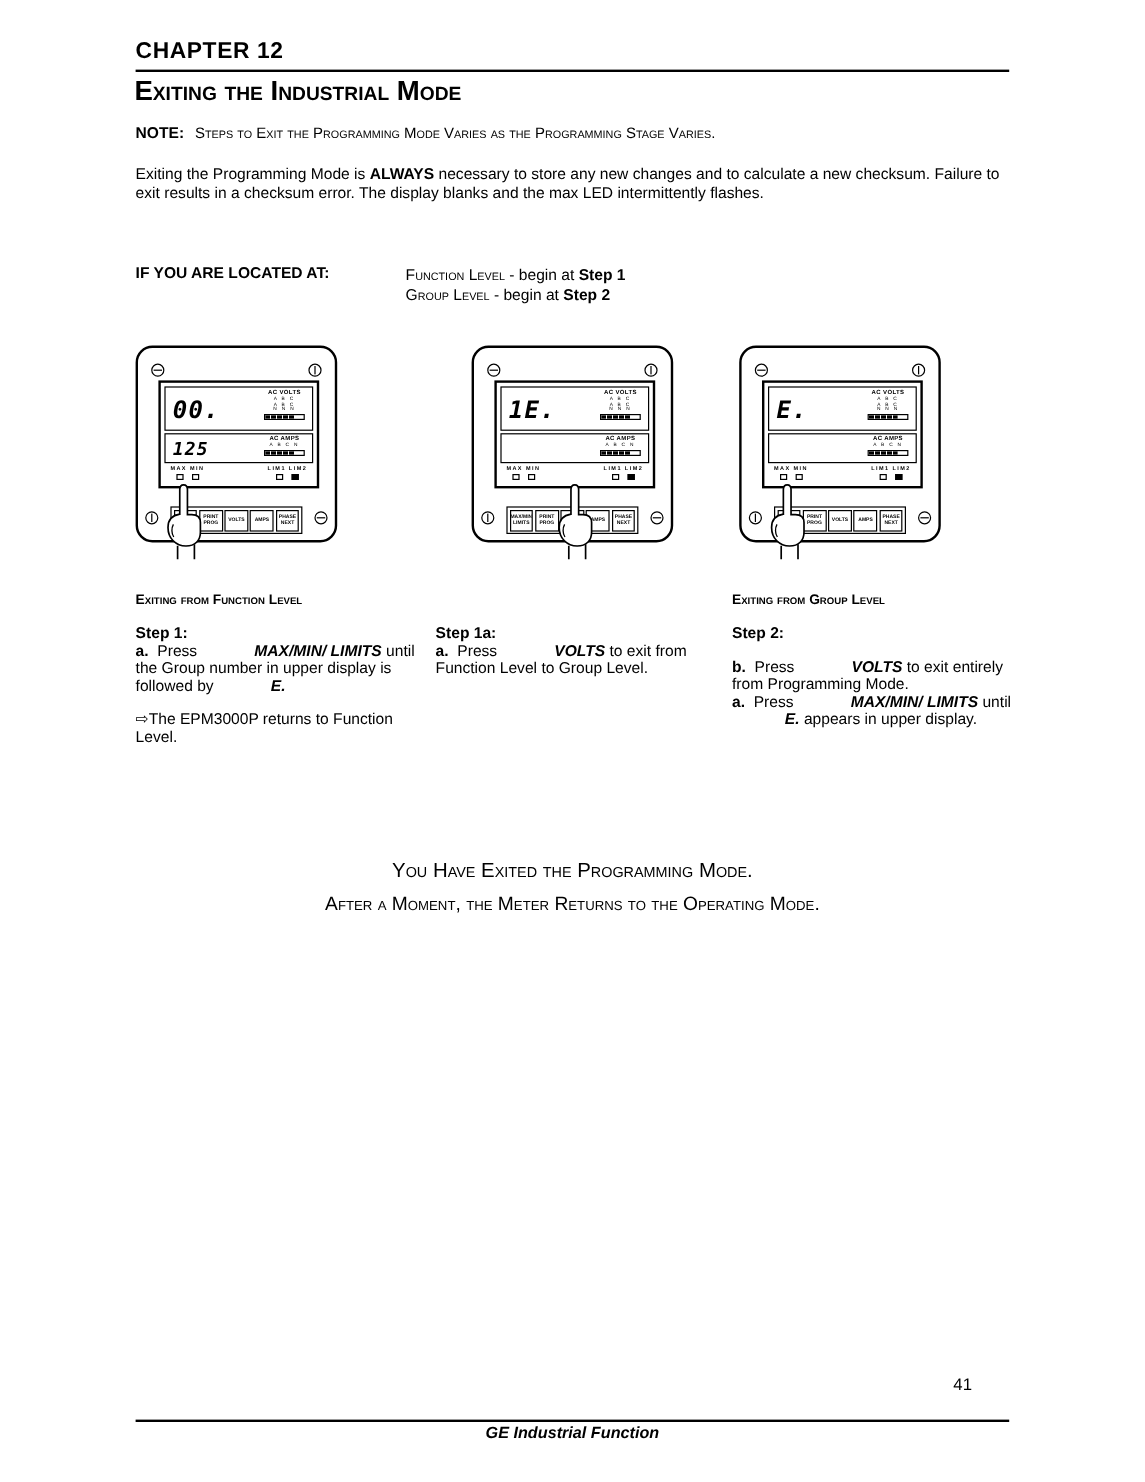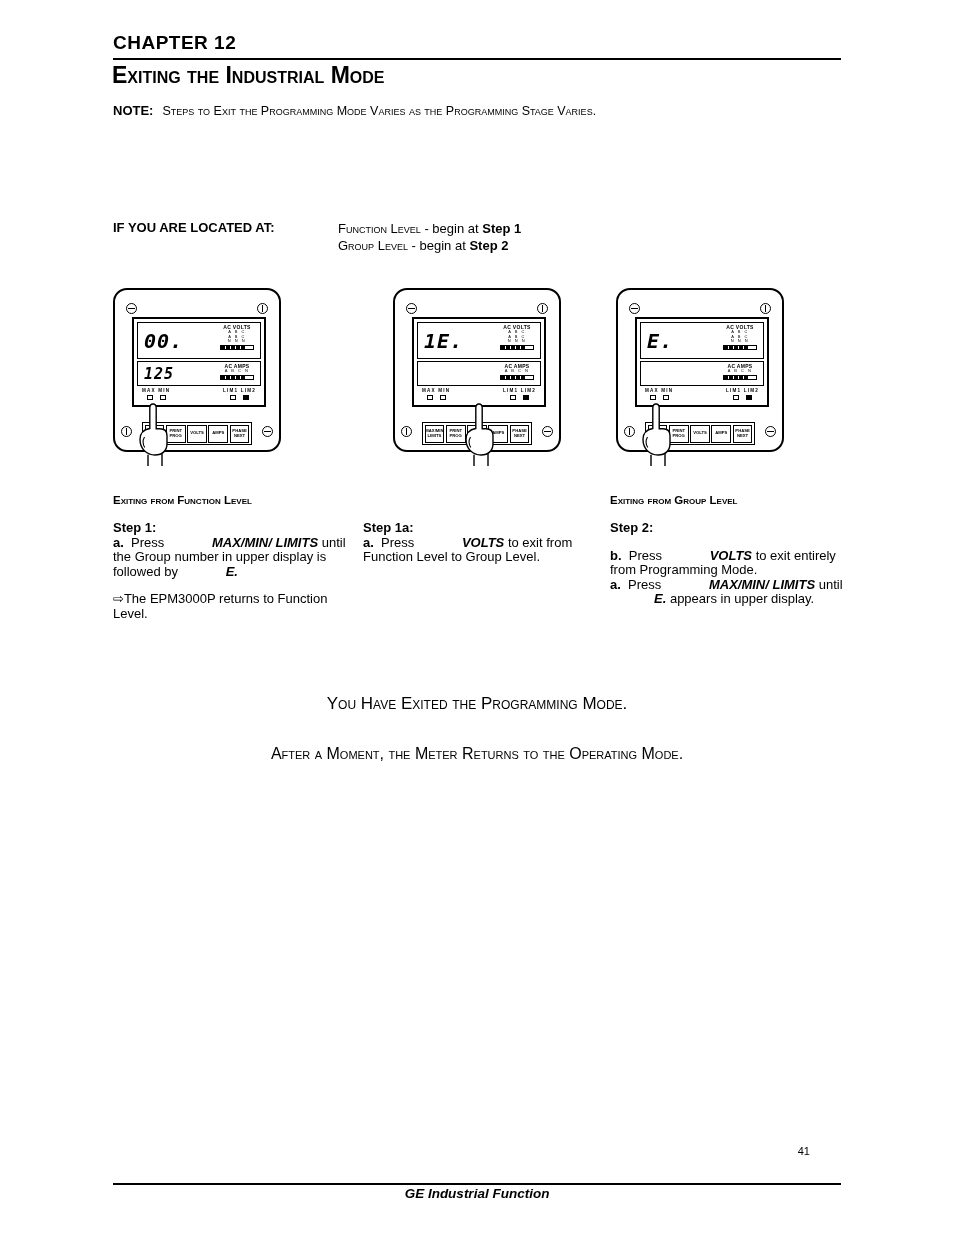--- a/index.html
+++ b/index.html
@@ -68,40 +68,43 @@
   .stepcol { position:absolute; top:521px; font-size:13px; line-height:14.5px; }
   .col1 { left:113px; width:237px; }
   .col2 { left:363px; width:212px; }
   .col3 { left:610px; width:242px; }
   .step-title { font-weight:bold; }
   .bi { font-weight:bold; font-style:italic;margin-left:44px; }
   .blabel { font-weight:bold; }
   .step-para { margin-top:0; }
   .step-para.gap { margin-top:13px; }
 
-  .closing1 { position:absolute; left:0; top:694px; width:954px; text-align:center; font-size:17px; }
+  .closing1 { position:absolute; left:0; top:716px; width:954px; text-align:center; font-size:17px; }
   .closing2 { position:absolute; left:0; top:745px; width:954px; text-align:center; font-size:16px; }
 
-  .page-num { position:absolute; right:144px; top:1145px; font-size:11px; }
+  .page-num { position:absolute; right:144px; top:1145px; font-size:14px; }
   .rule-bottom { position:absolute; left:113px; top:1183px; width:728px; height:1.5px; background:#000; }
   .publisher { position:absolute; left:113px; top:1186px; width:728px; text-align:center; font-size:13.5px; font-weight:bold; font-style:italic; }
 </style>
 </head>
 <body>
 
 <div class="page">
 
   <div class="chapter">CHAPTER 12</div>
   <div class="rule-top"></div>
   <div class="main-title sc">Exiting the Industrial Mode</div>
 
   <div class="note-line">
     <span class="note-label">NOTE:</span><span class="note-text sc">Steps to Exit the Programming Mode Varies as the Programming Stage Varies.</span>
   </div>
 
+  <div class="intro">
+    <span>Exiting the Programming Mode is </span><b>ALWAYS</b><span> necessary to store any new changes and to calculate a new checksum. Failure to exit results in a checksum error.  The display blanks and the max LED intermittently flashes.</span>
+  </div>
 
   <div class="located-label">IF YOU ARE LOCATED AT:</div>
   <div class="located-rows">
     <div>
       <span class="sc">Function Level</span><span> - begin at </span><span class="located-step">Step 1</span>
     </div>
     <div>
       <span class="sc">Group Level</span><span> - begin at </span><span class="located-step">Step 2</span>
     </div>
   </div>

